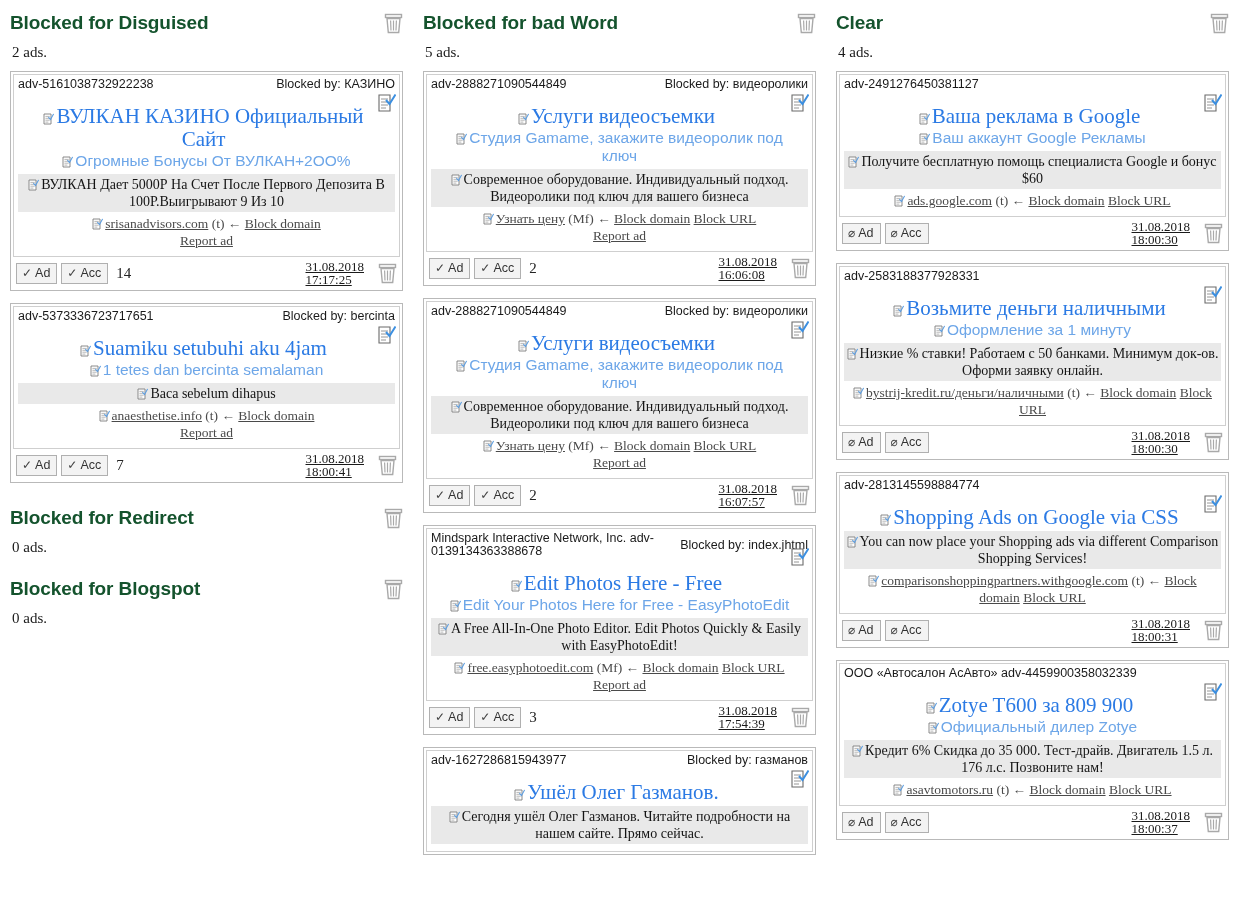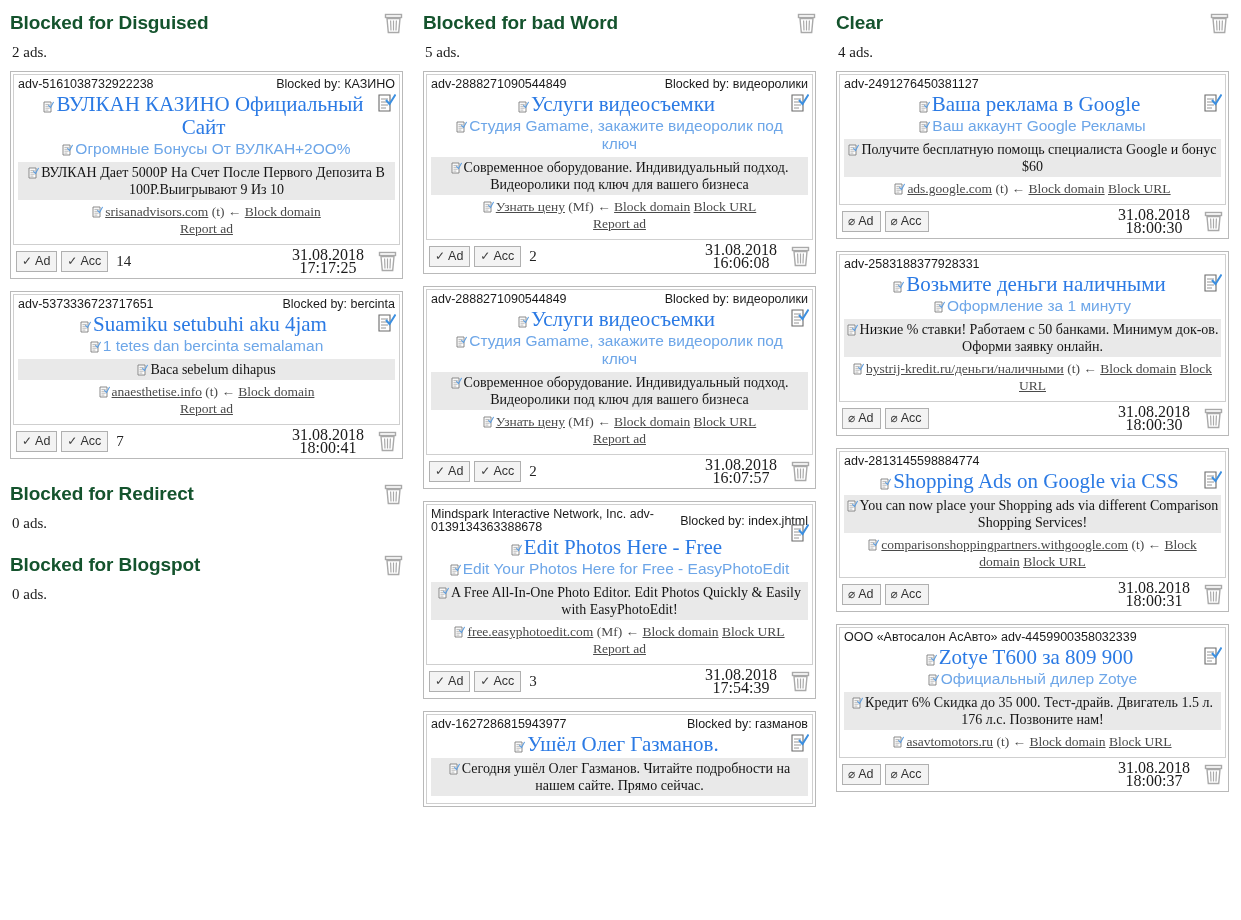--- a/index.html
+++ b/index.html
@@ -86,20 +86,21 @@
     width: 19px; height: 20px;
   }
 
   .ad-title {
     font-family: "Liberation Serif", serif;
     font-size: 21px;
     line-height: 23px;
     color: #2b7ae4;
     text-align: center;
     padding: 2px 24px 0 18px;
+    margin-top: 12px;
   }
   .ad-sub {
     font-family: Liberation Sans, sans-serif;
     font-size: 15.5px;
     line-height: 18px;
     color: #6da6e8;
     text-align: center;
     padding: 1px 14px 2px 14px;
   }
   .ad-desc {
@@ -150,26 +151,27 @@
   .fbtn .gl { font-size: 12px; color: #444; }
   .fcount {
     font-family: "Liberation Serif", serif;
     font-size: 15px;
     color: #222;
     padding-left: 4px;
   }
   .fspace { flex: 1 1 auto; }
   .fdate {
     font-family: "Liberation Serif", serif;
-    font-size: 16px;
+    font-size: 13px;
     line-height: 13px;
     color: #1a1a1a;
-    text-align: center;
+    text-align: left;
     white-space: pre-line;
     padding-right: 10px;
+    text-decoration: underline;
   }
 
   
   .mini {
     display: inline-block;
     width: 11px; height: 12px;
     vertical-align: -2px;
     margin-right: 2px;
   }
   .mini svg { display:block; }

